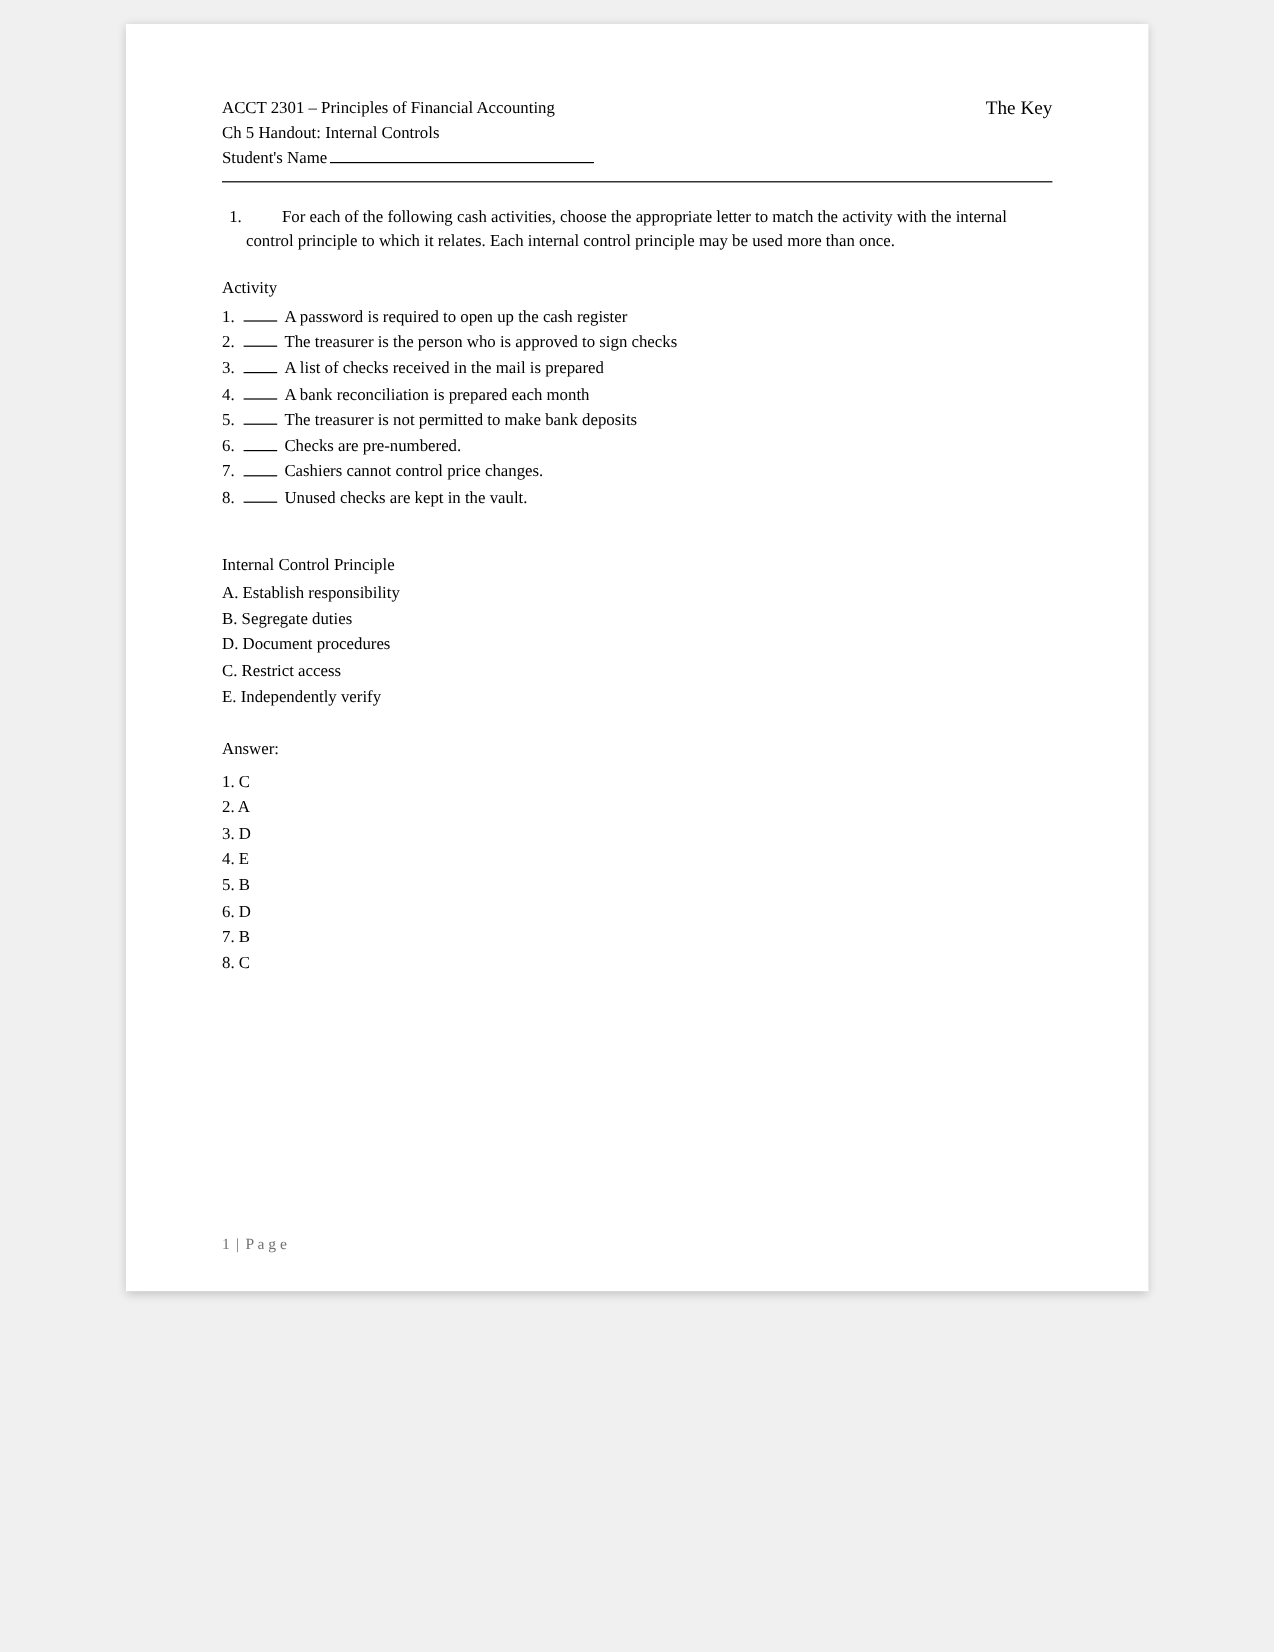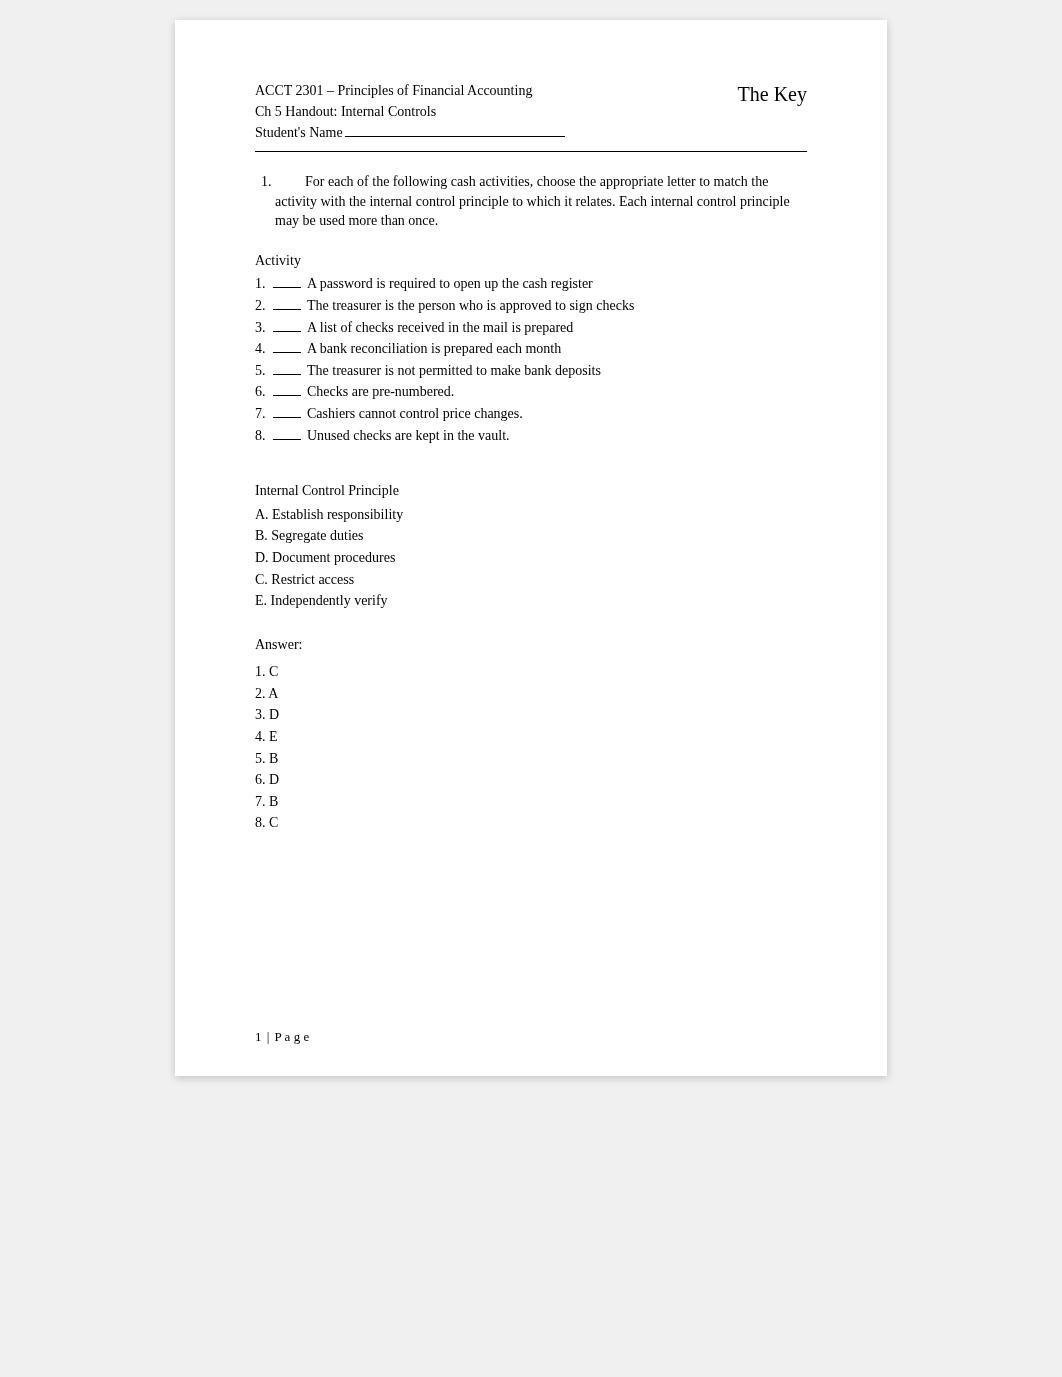--- a/index.html
+++ b/index.html
@@ -12,21 +12,21 @@
       background: #f0f0f0;
       display: flex;
       justify-content: center;
       align-items: flex-start;
       padding: 20px;
       font-family: 'Times New Roman', Times, serif;
     }
 
     .page {
       background: #ffffff;
-      width: 712px;
+      width: 852px;
       min-height: 1056px;
       padding: 60px 80px 60px 80px;
       box-shadow: 0 2px 8px rgba(0,0,0,0.2);
       position: relative;
       font-size: 14px;
       line-height: 1.4;
       color: #000;
     }
 
     .header {
@@ -36,21 +36,21 @@
       margin-bottom: 8px;
       border-bottom: 1px solid #000;
       padding-bottom: 8px;
     }
 
     .header-left {
       flex: 1;
     }
 
     .header-right {
-      font-size: 20px;
+      font-size: 16px;
       font-weight: normal;
       white-space: nowrap;
       margin-left: 20px;
     }
 
     .header-line {
       display: block;
       line-height: 1.5;
     }
 
@@ -143,21 +143,21 @@
 
     .answer-list li {
       margin-bottom: 2px;
     }
 
     .page-footer {
       position: absolute;
       bottom: 30px;
       left: 80px;
       font-size: 13px;
-      color: #000000;
+      color: #737373;
     }
 
     .pipe {
       margin: 0 2px;
     }
   </style>
 </head>
 <body>
 
 <div class="page">

